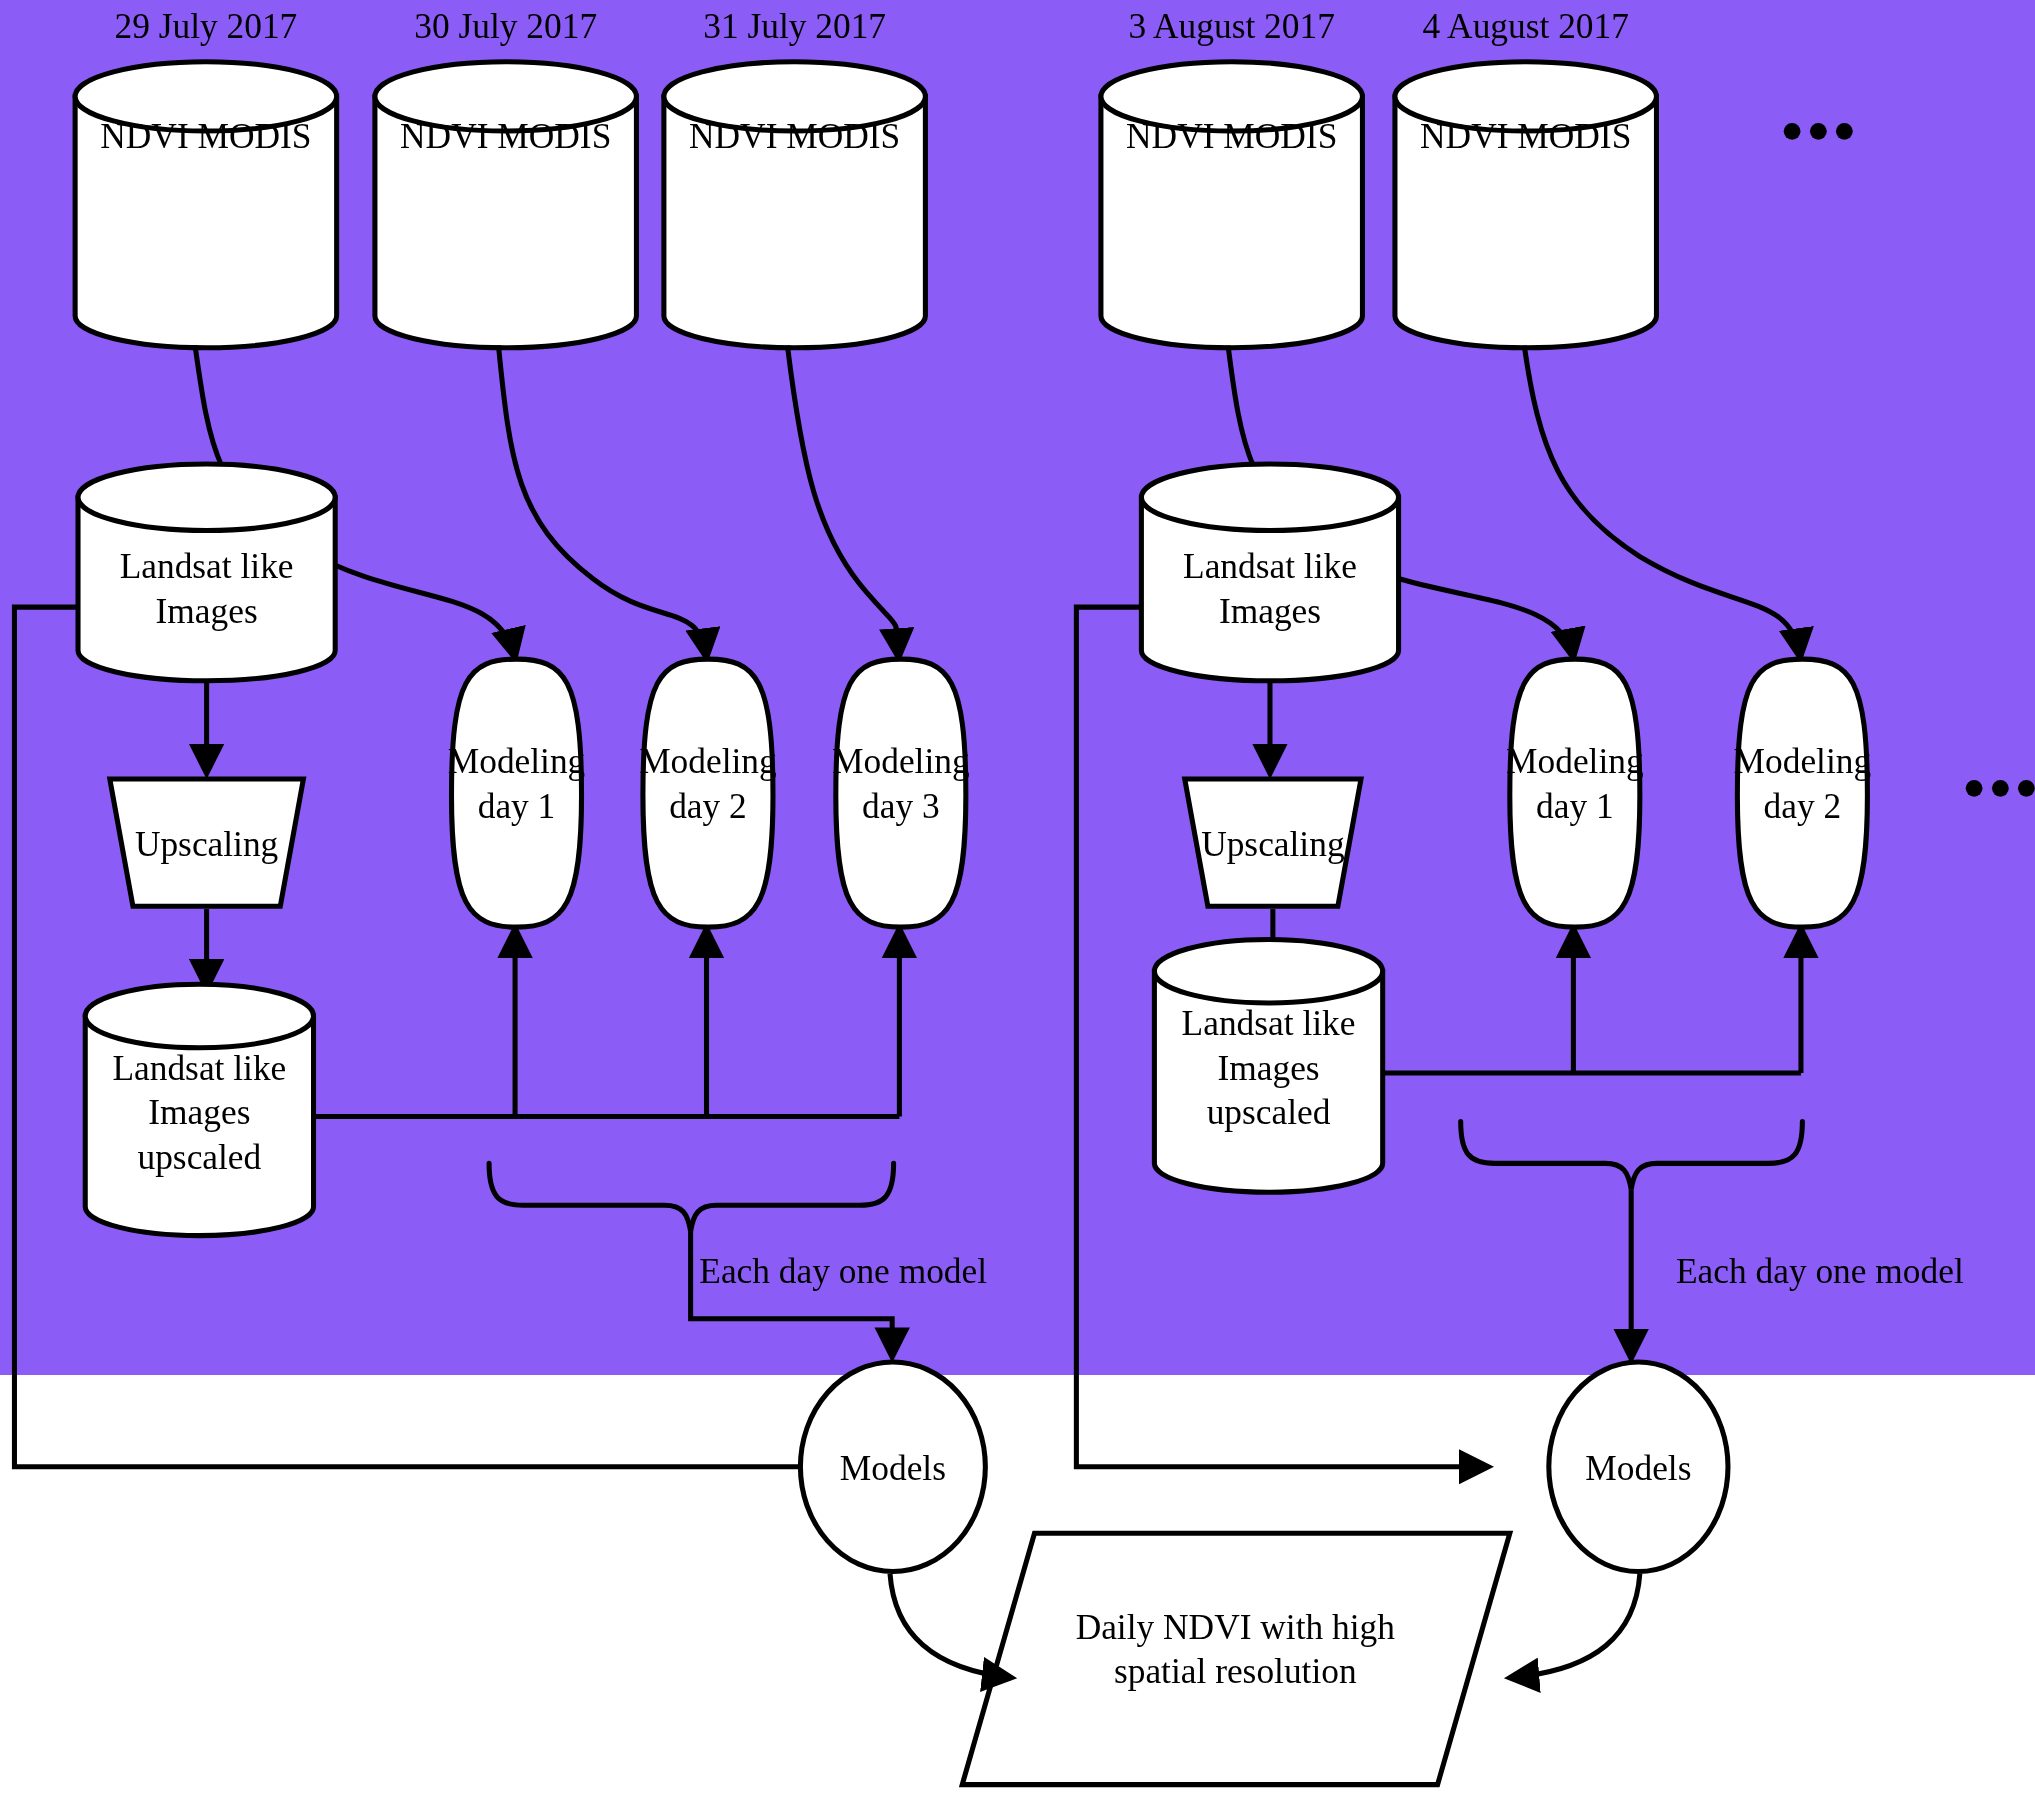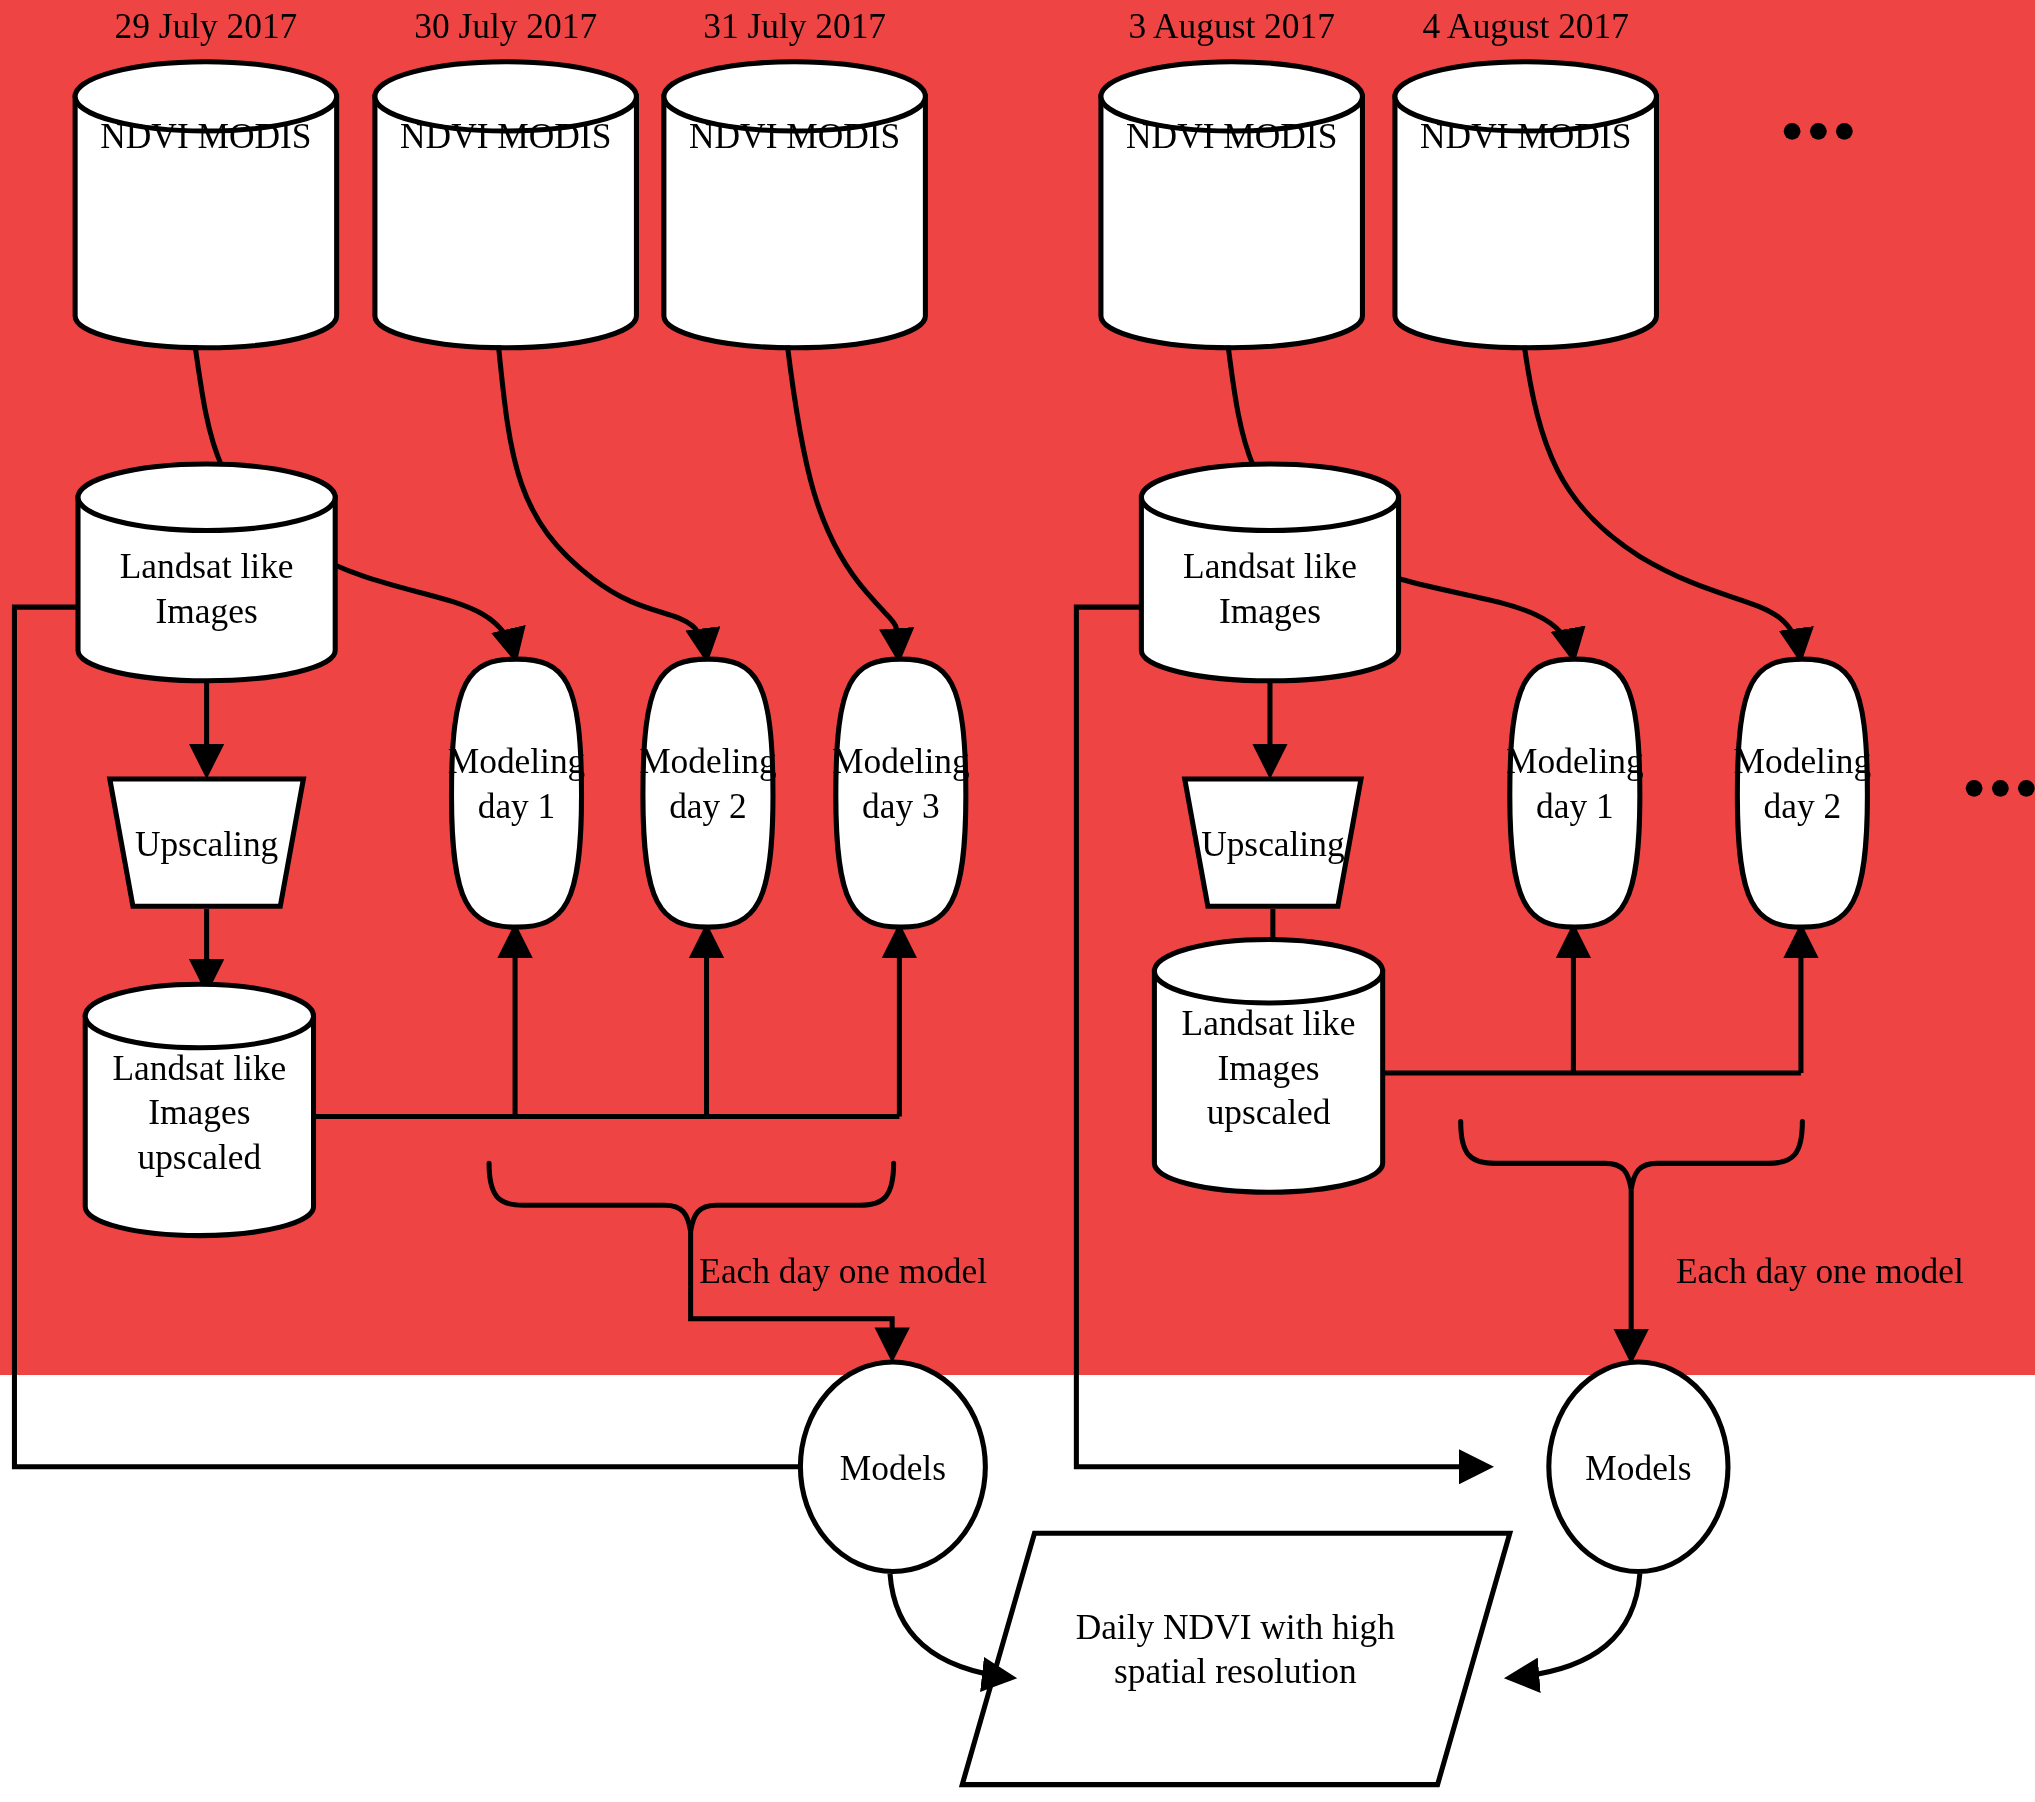--- a/index.html
+++ b/index.html
@@ -1,18 +1,18 @@
 <!DOCTYPE html>
 <html style="font-size:11.6px"><head>
 <meta charset="utf-8">
 <style>
   html,body{margin:0;padding:0;background:#ffffff;}
   body{width:2035px;height:1803px;overflow:hidden;
        font-family:"Liberation Serif","DejaVu Serif",serif;}
-  #stage{position:relative;width:2035px;height:1375px;background:#ef4444;}
+  #stage{position:relative;width:2035px;height:1375px;background:#8b5cf6;}
   svg#flow{position:absolute;left:0;top:0;width:2035px;height:1803px;}
   .shape{fill:#ffffff;stroke:#000000;stroke-width:7;}
   .lid{fill:#ffffff;stroke:#000000;stroke-width:7;}
   .edge{fill:none;stroke:#000000;stroke-width:7;stroke-linecap:butt;}
   .brace{fill:none;stroke:#000000;stroke-width:7;stroke-linecap:round;}
   text{font-family:"Liberation Serif","DejaVu Serif",serif;fill:#000000;}
   .t-date{font-size:49px;text-anchor:middle;}
   .t-node{font-size:49px;text-anchor:middle;}
   .t-label{font-size:49px;text-anchor:start;}
   .t-dots{font-size:86px;text-anchor:middle;font-weight:bold;letter-spacing:6px;}

